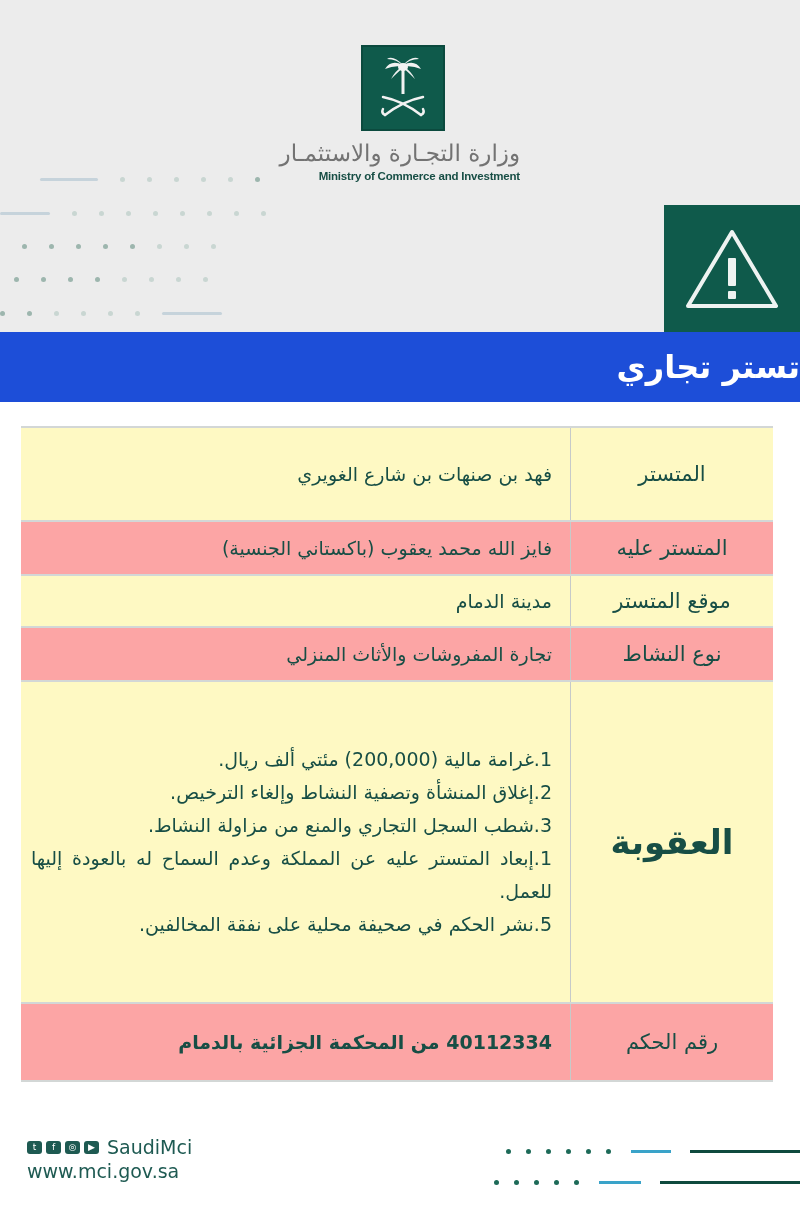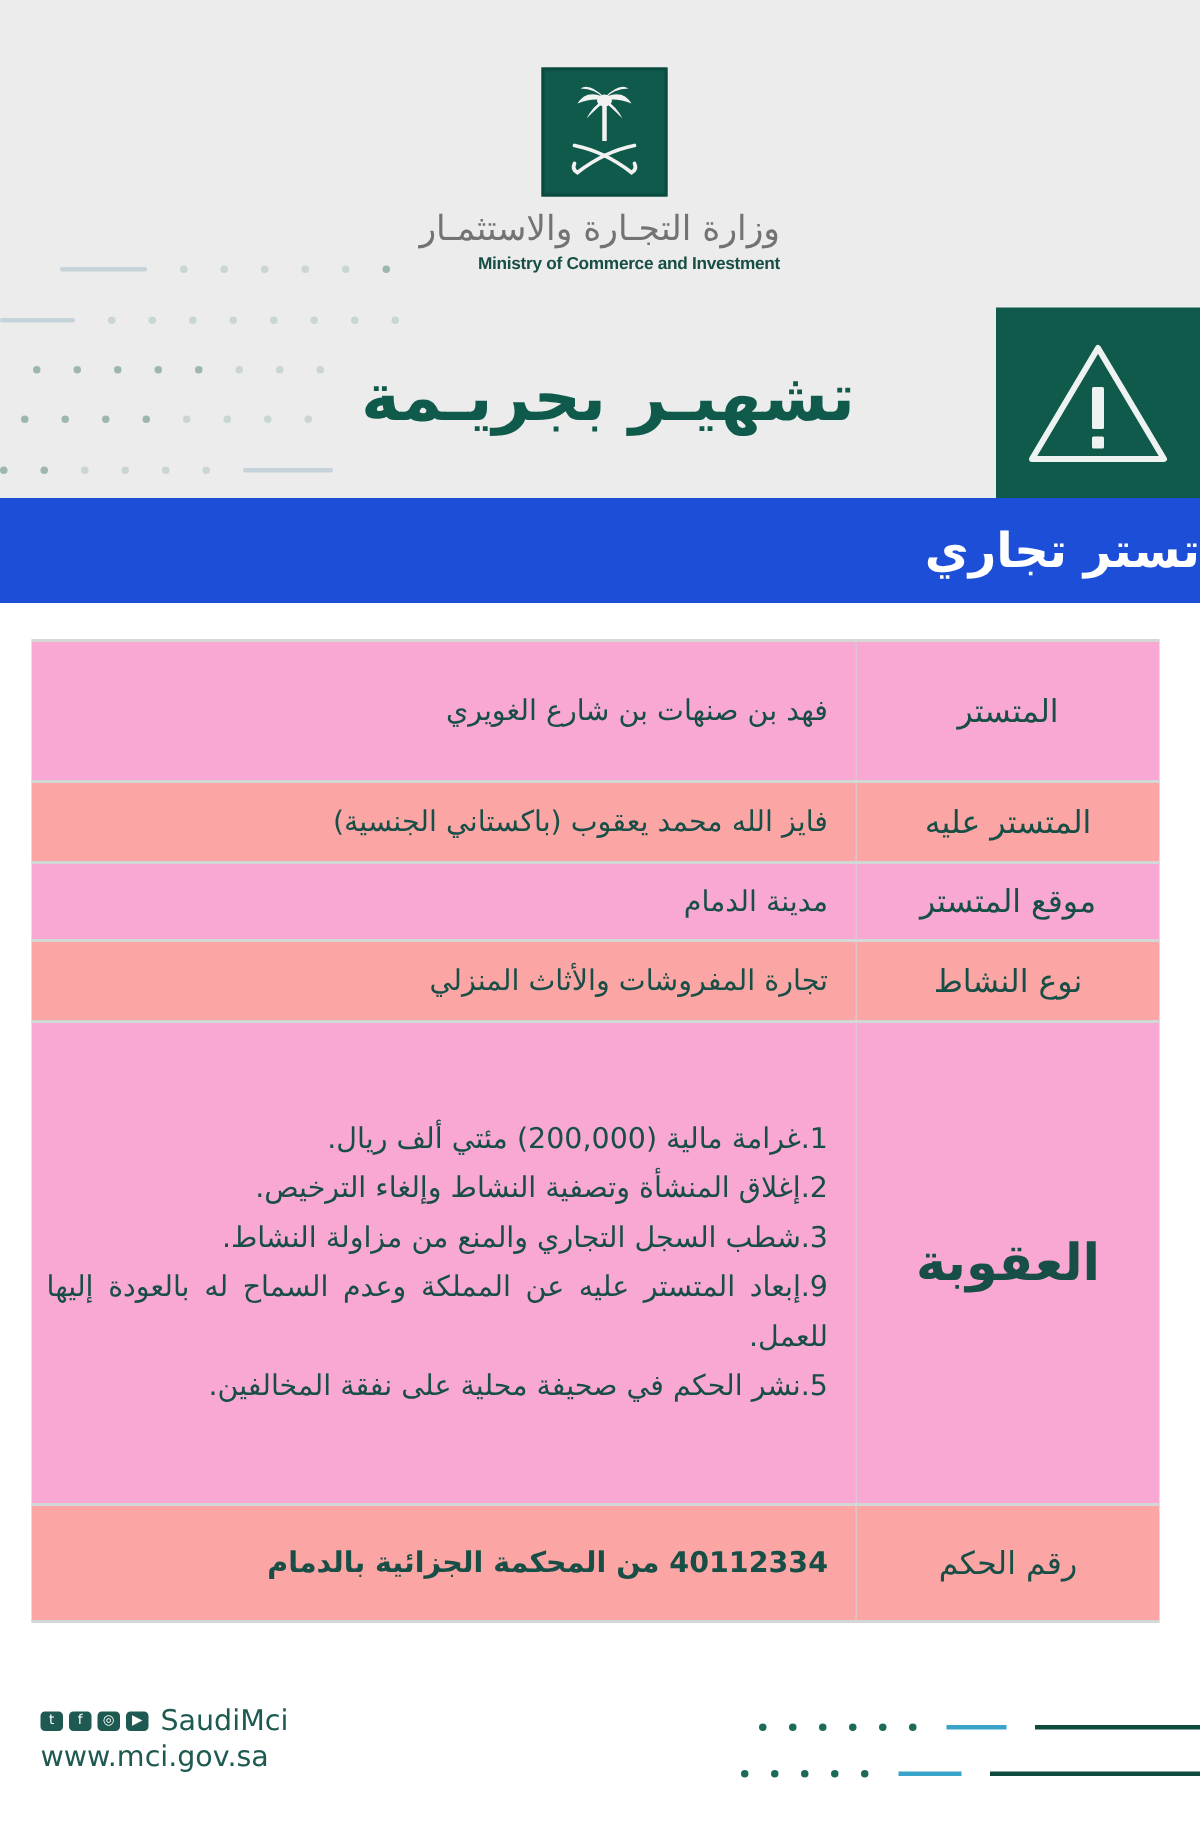--- a/index.html
+++ b/index.html
@@ -14,21 +14,21 @@
   .logo-en{position:absolute;left:270px;top:170px;width:250px;text-align:right;color:#174e45;font-family:"Liberation Sans",sans-serif;font-size:11.5px;font-weight:bold;letter-spacing:-0.2px;}
   .title{position:absolute;left:200px;top:236px;width:370px;text-align:right;direction:rtl;color:#105a4c;font-family:"DejaVu Sans",sans-serif;font-weight:bold;font-size:44px;line-height:60px;}
   .warn-box{position:absolute;left:664px;top:205px;width:136px;height:127px;background:#0f5a4b;display:flex;align-items:center;justify-content:center;}
   .band{position:absolute;left:0;top:332px;width:800px;height:70px;background:#1d4ed8;display:flex;align-items:center;justify-content:flex-end;}
   .band span{color:#fff;font-weight:bold;font-size:32px;direction:rtl;font-family:"DejaVu Sans",sans-serif;}
   table.info{position:absolute;left:21px;top:426px;width:752px;border-collapse:collapse;direction:rtl;}
   table.info td{border-top:2px solid #d3d7d6;vertical-align:middle;color:#174e45;font-family:"DejaVu Sans",sans-serif;}
   table.info tr:last-child td{border-bottom:2px solid #d3d7d6;}
   table.info td.lbl{width:200px;text-align:center;font-size:21px;border-left:1px solid #c6cac9;}
   table.info td.val{text-align:right;padding-right:18px;font-size:19px;}
-  tr.light td{background:#f9a8d4;}
+  tr.light td{background:#fef9c3;}
   tr.dark td{background:#fca5a5;}
   .penalty{list-style:none;margin:0;padding:0;font-size:19px;line-height:33px;text-align:justify;}
   .penalty li{margin:0;}
   .lbl-big{font-size:34px !important;font-weight:bold;}
   .footer-left{position:absolute;left:27px;top:1136px;color:#1e5a52;font-family:"DejaVu Sans",sans-serif;}
   .soc{display:flex;align-items:center;gap:4px;font-size:19px;}
   .soc .ic{display:inline-block;width:15px;height:13px;background:#1e5a52;border-radius:3px;color:#fff;font-size:9px;line-height:13px;text-align:center;}
   .url{font-size:19px;margin-top:2px;}
   .footer-deco{position:absolute;right:0;}
   .fdot{display:inline-block;width:5px;height:5px;border-radius:50%;background:#1d6a58;margin-right:15px;vertical-align:middle;}
@@ -105,21 +105,20 @@
         <path d="M10 44 Q30 48 48 62"></path>
         <path d="M50 44 Q30 48 12 62"></path>
         <path d="M48 62 Q52 60 50 56"></path>
         <path d="M12 62 Q8 60 10 56"></path>
       </g>
     </svg>
   </div>
   <div class="logo-ar">وزارة التجـارة والاستثمـار</div>
   <div class="logo-en">Ministry of Commerce and Investment</div>
 
-  <div class="title">تشهيـر بجريـمة</div>
 
   <div class="warn-box">
     <svg width="96" height="82" viewBox="0 0 96 82">
       <path d="M48 4 L92 78 L4 78 Z" fill="none" stroke="#eef3f1" stroke-width="4" stroke-linejoin="round"></path>
       <rect x="44" y="30" width="8" height="28" rx="1" fill="#eef3f1"></rect>
       <rect x="44" y="63" width="8" height="8" rx="1" fill="#eef3f1"></rect>
     </svg>
   </div>
 </div>
 
@@ -145,21 +144,21 @@
     <td class="lbl">نوع النشاط</td>
     <td class="val">تجارة المفروشات والأثاث المنزلي</td>
   </tr>
   <tr class="light" style="height:322px;">
     <td class="lbl lbl-big">العقوبة</td>
     <td class="val" style="padding-left:10px;">
       <ul class="penalty">
         <li>1.غرامة مالية (200,000) مئتي ألف ريال.</li>
         <li>2.إغلاق المنشأة وتصفية النشاط وإلغاء الترخيص.</li>
         <li>3.شطب السجل التجاري والمنع من مزاولة النشاط.</li>
-        <li>9.إبعاد المتستر عليه عن المملكة وعدم السماح له بالعودة إليها للعمل.</li>
+        <li>1.إبعاد المتستر عليه عن المملكة وعدم السماح له بالعودة إليها للعمل.</li>
         <li>5.نشر الحكم في صحيفة محلية على نفقة المخالفين.</li>
       </ul>
     </td>
   </tr>
   <tr class="dark" style="height:78px;">
     <td class="lbl">رقم الحكم</td>
     <td class="val" style="font-weight:bold;">40112334 من المحكمة الجزائية بالدمام</td>
   </tr>
 </tbody>
   </table>

